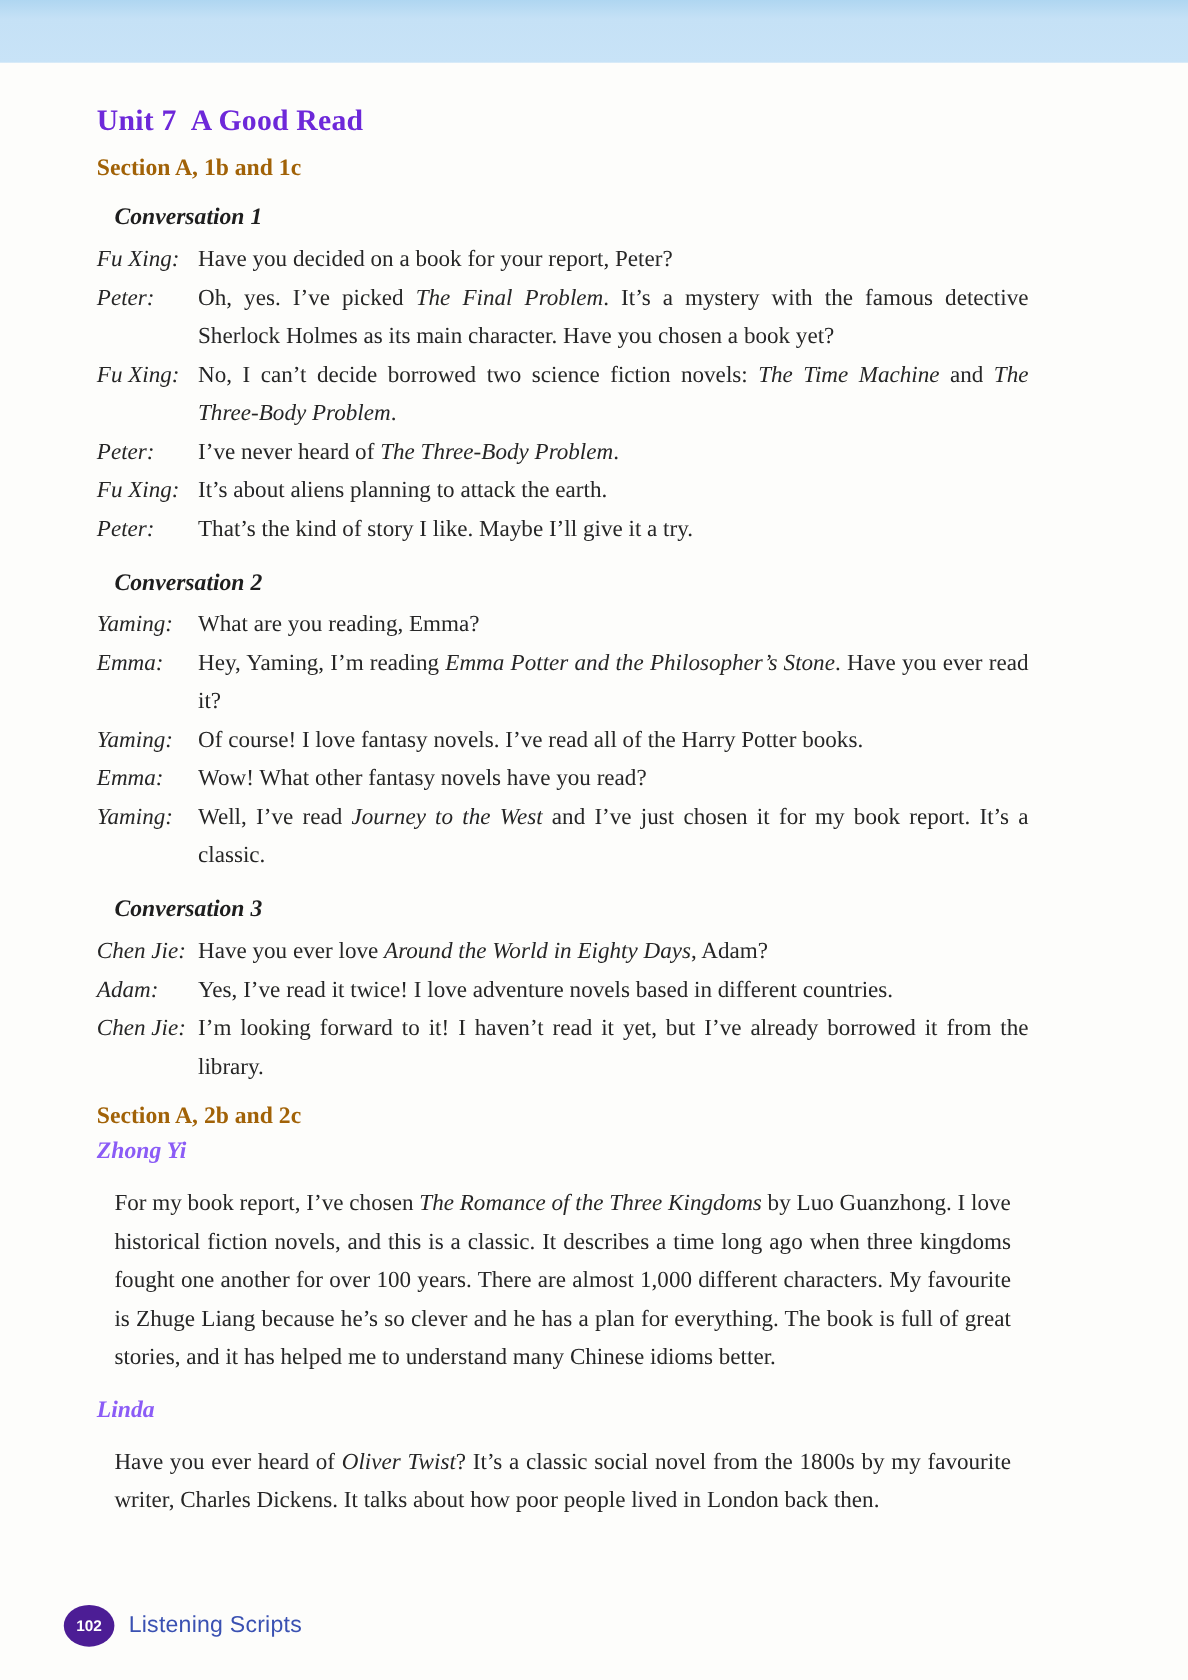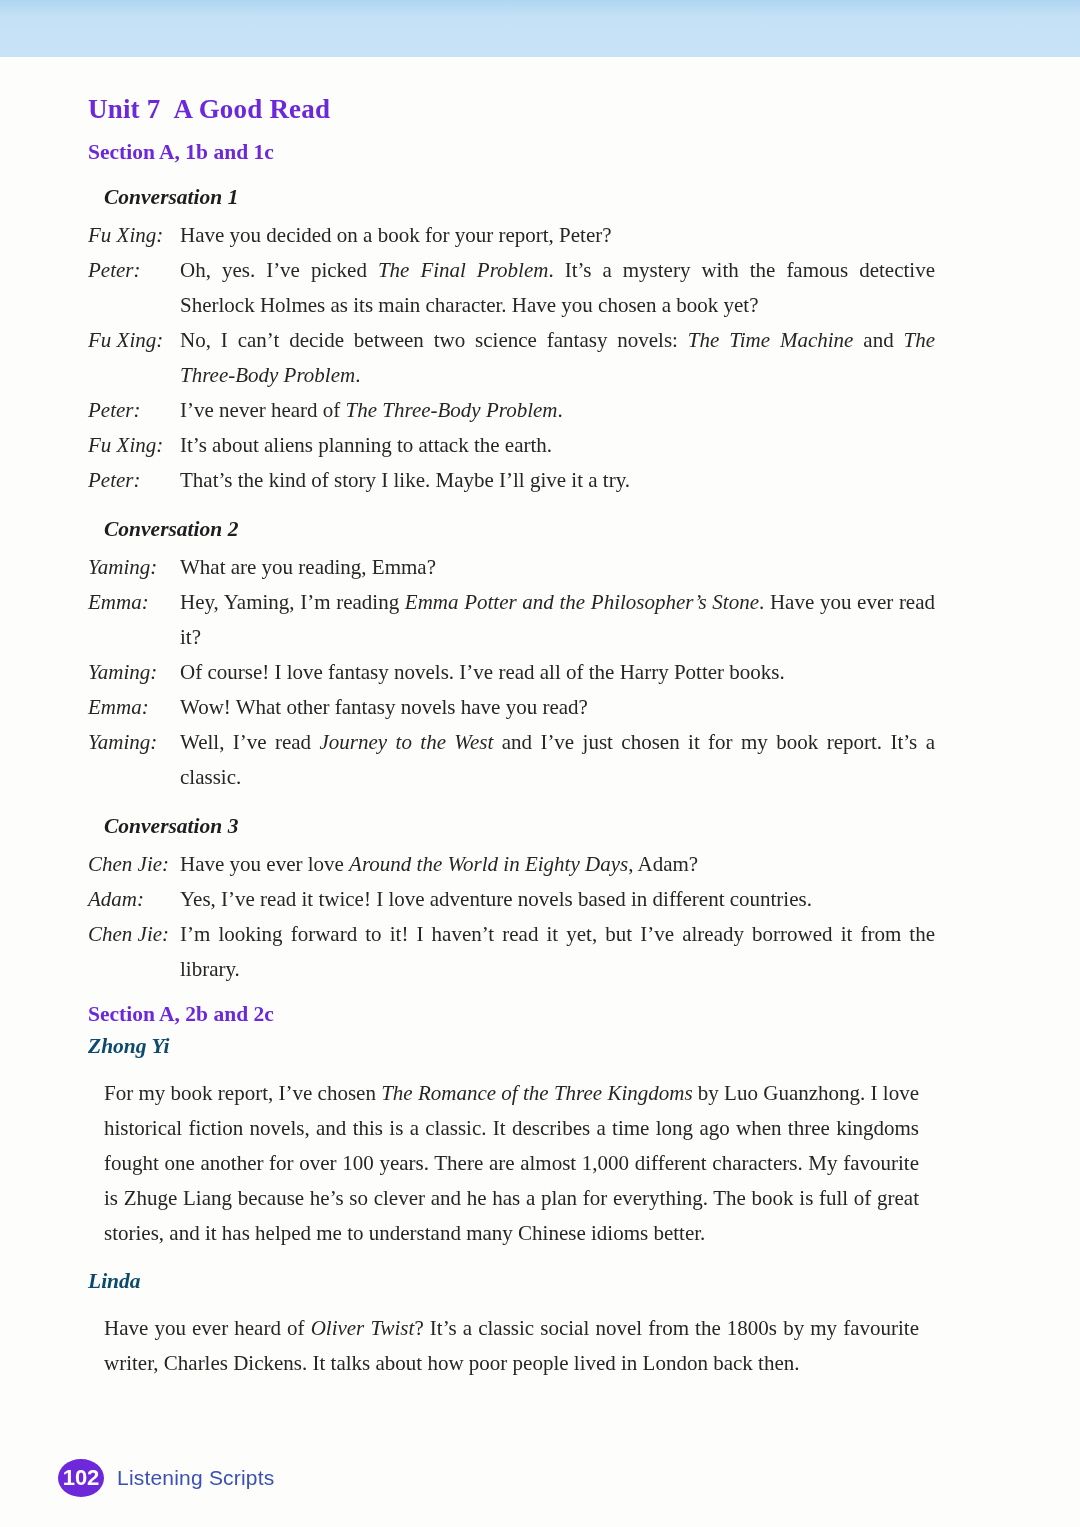--- a/index.html
+++ b/index.html
@@ -27,21 +27,21 @@
     line-height: 32px;
     letter-spacing: 0.2px;
     margin: 0 0 9px 0;
   }
   .unit-title .gap { display: inline-block; width: 13px; }
   .section-heading {
     font-size: 21.5px;
     font-weight: 600;
     line-height: 28px;
     margin: 13px 0 0 0;
-    color: #6d28d9;
+    color: #a16207;
   }
   .conversation { margin: 17px 0 0 0; }
   .conv-title {
     font-size: 21.5px;
     font-weight: bold;
     font-style: italic;
     line-height: 28px;
     margin: 0 0 7px 16px;
     color: #1e1e1e;
   }
@@ -57,45 +57,45 @@
     line-height: 35px;
   }
   .monologue { margin: 12px 0 0 0; }
   .section-heading + .monologue { margin-top: 4px; }
   .mono-speaker {
     font-size: 21.5px;
     font-weight: bold;
     font-style: italic;
     line-height: 28px;
     margin: 0 0 8px 0;
-    color: #0c4a6e;
+    color: #8b5cf6;
   }
   .mono-text {
     margin: 16px;
     text-align: justify;
     line-height: 35px;
   }
   .it { font-style: italic; }
   .footer {
     position: absolute;
     left: 58px;
     bottom: 30px;
     display: flex;
     align-items: center;
     gap: 13px;
     font-family: "Liberation Sans", "DejaVu Sans", sans-serif;
   }
   .page-badge {
     width: 46px;
     height: 38px;
     border-radius: 50%;
-    background: #6d28d9;
+    background: #4c1d95;
     color: #ffffff;
     font-weight: bold;
-    font-size: 22px;
+    font-size: 14px;
     display: flex;
     align-items: center;
     justify-content: center;
   }
   .footer-label {
     color: #3a51b2;
     font-weight: normal;
     font-size: 21px;
     letter-spacing: 0.2px;
   }
@@ -116,21 +116,21 @@
           <div class="turn">
             <span class="speaker">Fu Xing:</span>
             <span class="turn-text"><span>Have you decided on a book for your report, Peter?</span></span>
           </div>
           <div class="turn">
             <span class="speaker">Peter:</span>
             <span class="turn-text"><span>Oh, yes. I’ve picked </span><span class="it">The Final Problem</span><span>. It’s a mystery with the famous detective Sherlock Holmes as its main character. Have you chosen a book yet?</span></span>
           </div>
           <div class="turn">
             <span class="speaker">Fu Xing:</span>
-            <span class="turn-text"><span>No, I can’t decide between two science fantasy novels: </span><span class="it">The Time Machine</span><span> and </span><span class="it">The Three-Body Problem</span><span>.</span></span>
+            <span class="turn-text"><span>No, I can’t decide borrowed two science fiction novels: </span><span class="it">The Time Machine</span><span> and </span><span class="it">The Three-Body Problem</span><span>.</span></span>
           </div>
           <div class="turn">
             <span class="speaker">Peter:</span>
             <span class="turn-text"><span>I’ve never heard of </span><span class="it">The Three-Body Problem</span><span>.</span></span>
           </div>
           <div class="turn">
             <span class="speaker">Fu Xing:</span>
             <span class="turn-text"><span>It’s about aliens planning to attack the earth.</span></span>
           </div>
           <div class="turn">

